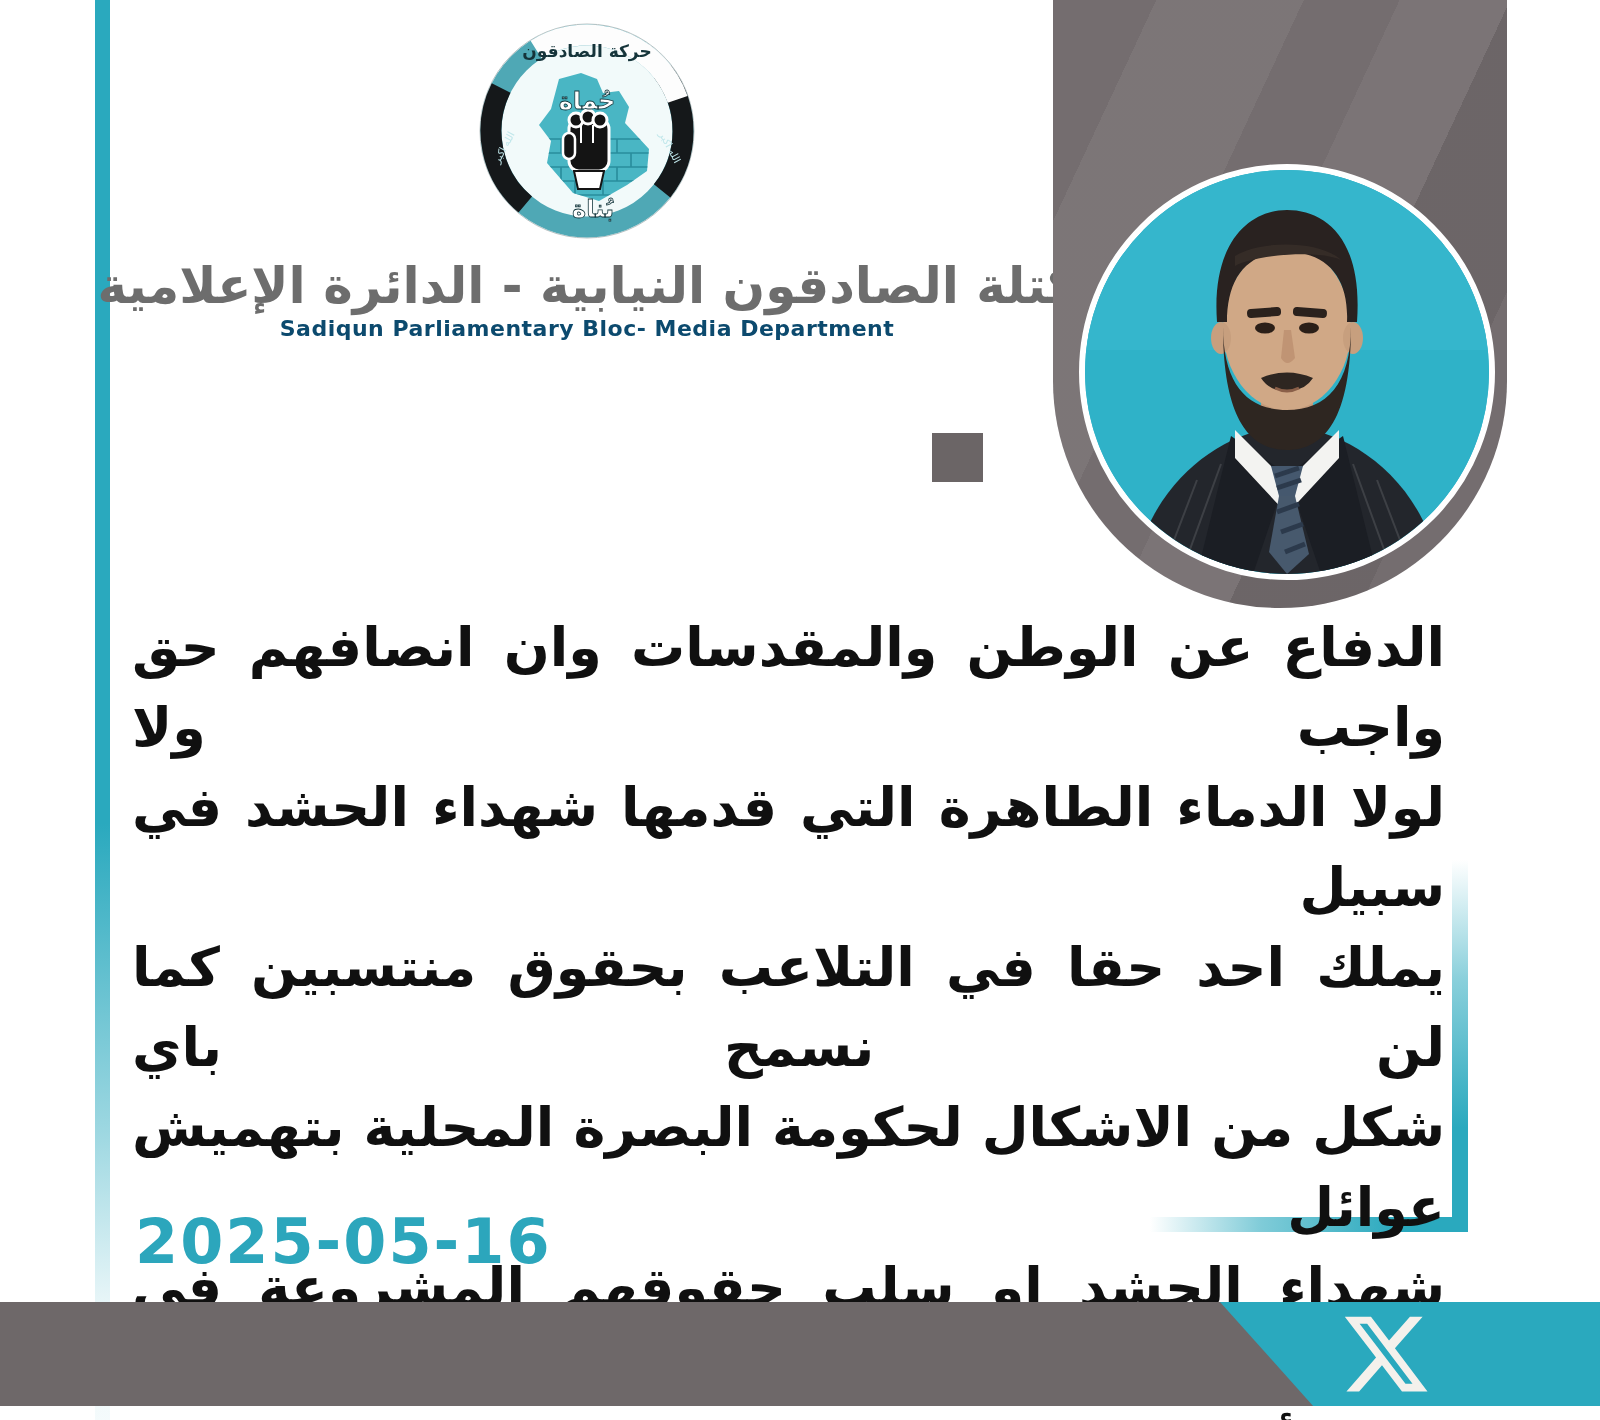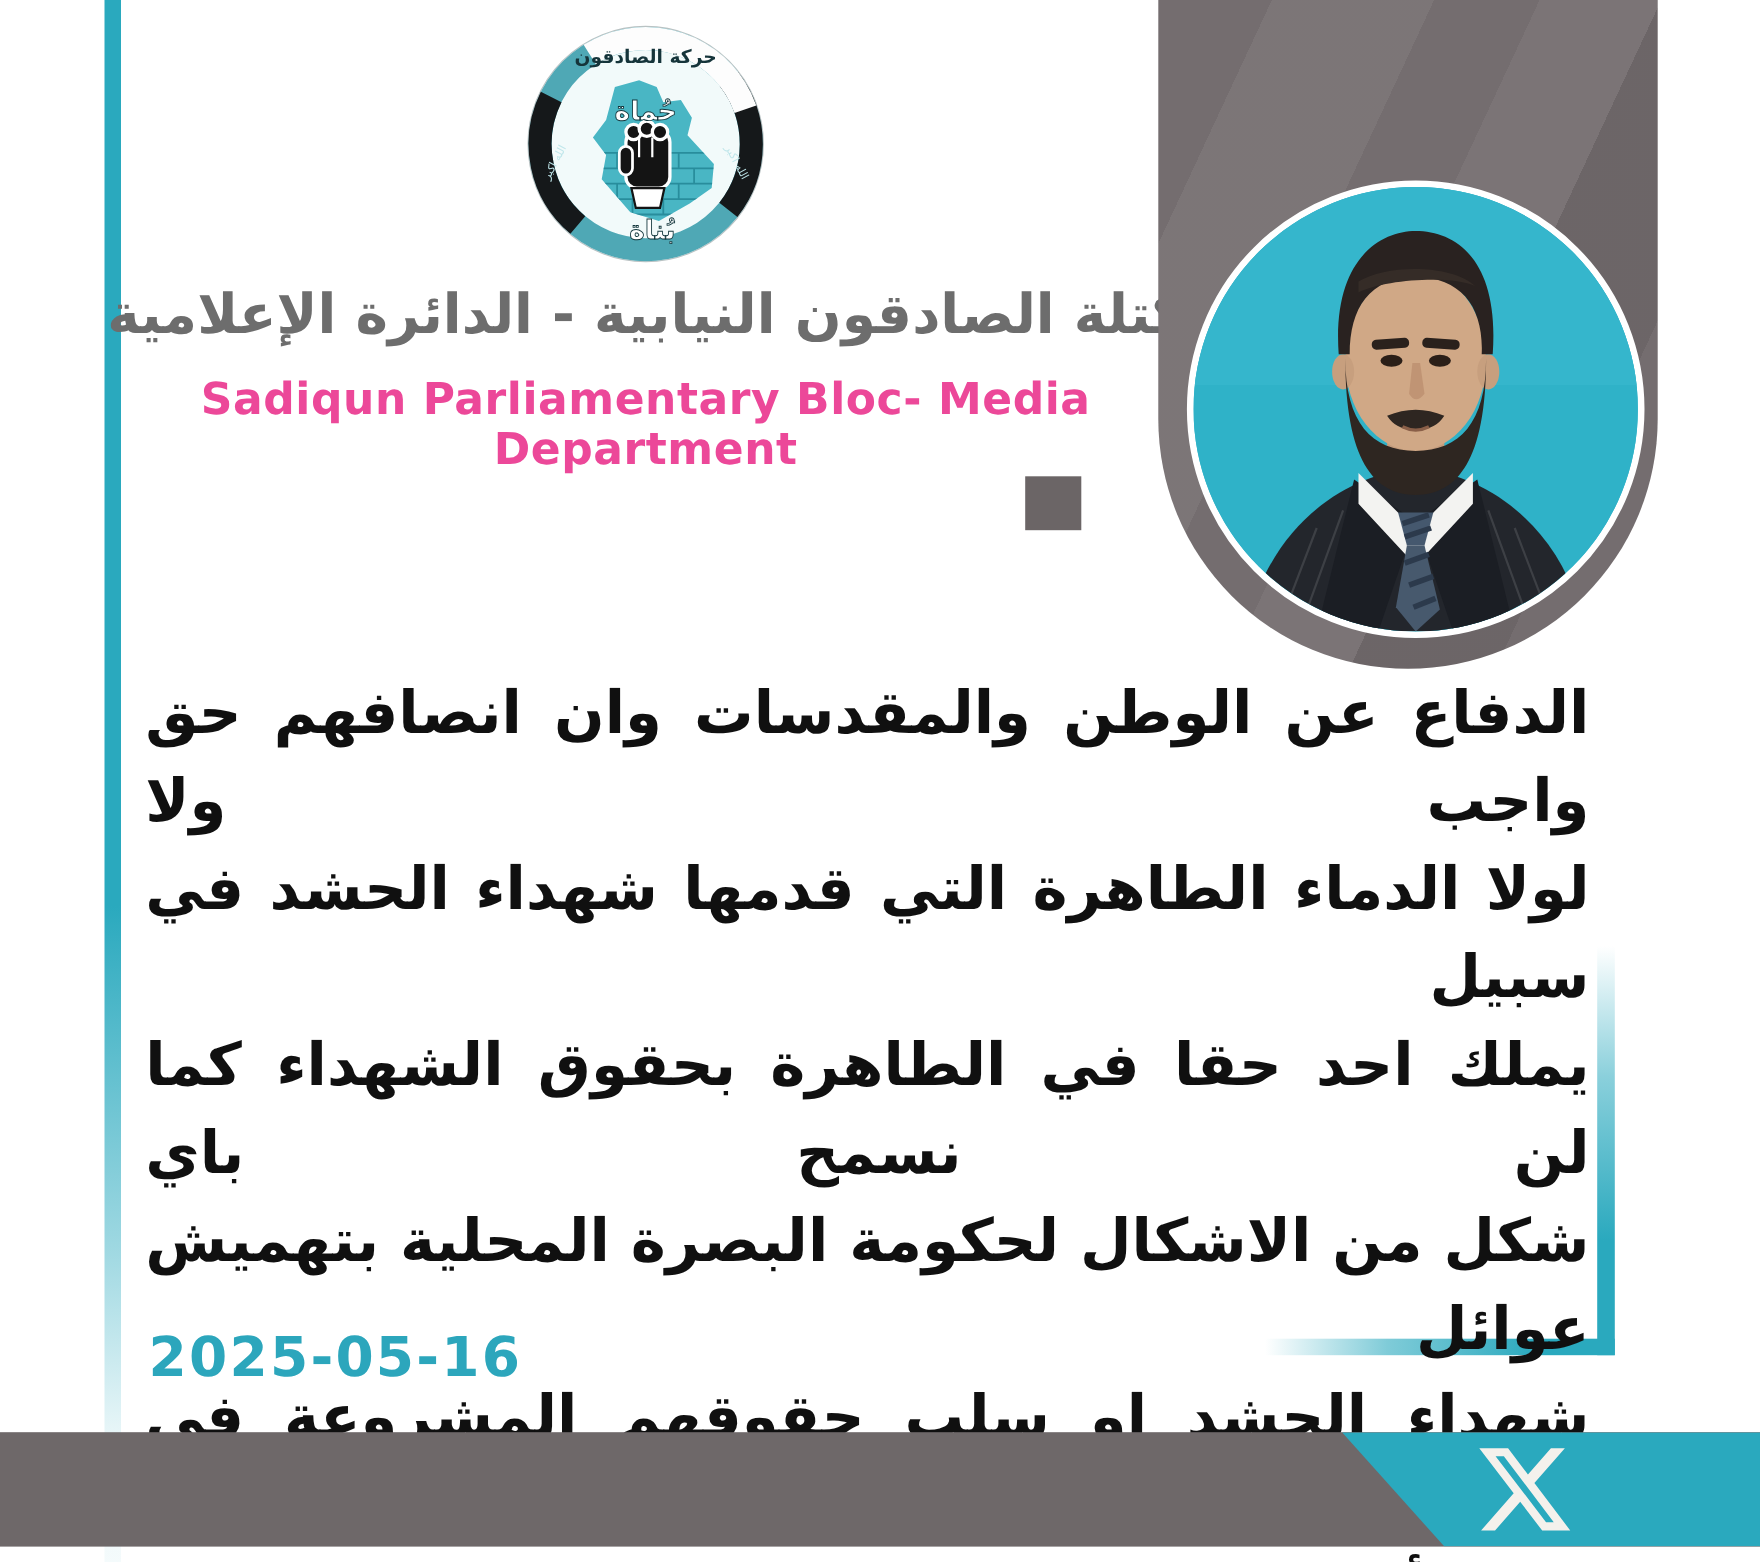--- a/index.html
+++ b/index.html
@@ -32,21 +32,21 @@
     border-radius:50%;border:6px solid #ffffff;box-sizing:border-box;
     background:#2fb2c8;overflow:hidden;
   }
   .photo-circle svg{display:block;width:100%;height:100%;}
   
   .logo{position:absolute;left:477px;top:18px;width:220px;height:226px;z-index:2;}
   .logo svg{display:block;width:100%;height:100%;}
   
   .org-block{position:absolute;left:87px;top:256px;width:1000px;text-align:center;z-index:2;}
   .org-ar{direction:rtl;font-size:50px;font-weight:600;color:#6d6d6d;line-height:1.2;}
-  .org-en{font-size:40px;font-weight:600;color:#ec4899;margin-top:24px;letter-spacing:.5px;}
+  .org-en{font-size:22px;font-weight:600;color:#0c4a6e;margin-top:0;letter-spacing:.5px;}
   
   .title-square{position:absolute;left:932px;top:433px;width:51px;height:49px;background:#6b6566;z-index:2;}
   .member-title{
     position:absolute;right:682px;top:398px;z-index:2;direction:rtl;white-space:nowrap;
     font-size:86px;font-weight:800;color:#3a9db2;line-height:1.25;
   }
   
   .statement{
     position:absolute;left:132px;top:608px;width:1313px;z-index:2;direction:rtl;
     font-size:54px;font-weight:800;color:#101010;
@@ -61,21 +61,21 @@
     position:absolute;left:1452px;top:860px;width:16px;height:372px;z-index:1;
     background:linear-gradient(180deg,rgba(42,169,190,0) 0%,rgba(42,169,190,.55) 32%,#2aa9be 72%,#2aa9be 100%);
   }
   .bracket-h{
     position:absolute;left:1150px;top:1217px;width:318px;height:15px;z-index:1;
     background:linear-gradient(90deg,rgba(42,169,190,0) 0%,rgba(42,169,190,.6) 35%,#2aa9be 78%,#2aa9be 100%);
   }
   
   .date{
     position:absolute;left:135px;top:1205px;z-index:2;
-    font-size:50px;font-weight:800;color:#2ca6bc;letter-spacing:2px;
+    font-size:62px;font-weight:800;color:#2ca6bc;letter-spacing:2px;
   }
   
   .bottom-bar{position:absolute;left:0;top:1302px;width:1600px;height:104px;background:#6e6869;z-index:3;}
   .bottom-teal{
     position:absolute;left:1220px;top:1302px;width:380px;height:104px;background:#2aa9be;z-index:4;
     clip-path:polygon(0 0,100% 0,100% 100%,24.5% 100%);
   }
   .x-logo{position:absolute;left:1340px;top:1308px;width:92px;height:92px;z-index:5;}
   .x-logo svg{display:block;width:100%;height:100%;}
 </style>
@@ -196,21 +196,21 @@
 
       <path d="M138,156 C138,248 164,280 202,280 C240,280 266,248 266,156 C266,214 242,240 202,240 C162,240 138,214 138,156 Z" fill="#2e2621"></path>
       <path d="M176,208 Q202,197 228,208 Q219,222 202,220 Q185,222 176,208 Z" fill="#2e2621"></path>
       <path d="M190,218 Q202,224 214,218" stroke="#8a5f48" stroke-width="3" fill="none"></path>
     </svg>
   </div>
 
   <div class="statement">
       <div class="line">الدفاع عن الوطن والمقدسات وان انصافهم حق واجب ولا</div>
       <div class="line">لولا الدماء الطاهرة التي قدمها شهداء الحشد في سبيل</div>
-      <div class="line">يملك احد حقا في الطاهرة بحقوق الشهداء كما لن نسمح باي</div>
+      <div class="line">يملك احد حقا في التلاعب بحقوق منتسبين كما لن نسمح باي</div>
       <div class="line">شكل من الاشكال لحكومة البصرة المحلية بتهميش عوائل</div>
       <div class="line">شهداء الحشد او سلب حقوقهم المشروعة في استحصال</div>
       <div class="line">قطع أراضي وسنقف الى جانب عوائل الشهداء و منتسبين</div>
     </div>
 
   <div class="bracket-v"></div>
   <div class="bracket-h"></div>
 
   <div class="date">2025-05-16</div>
 

